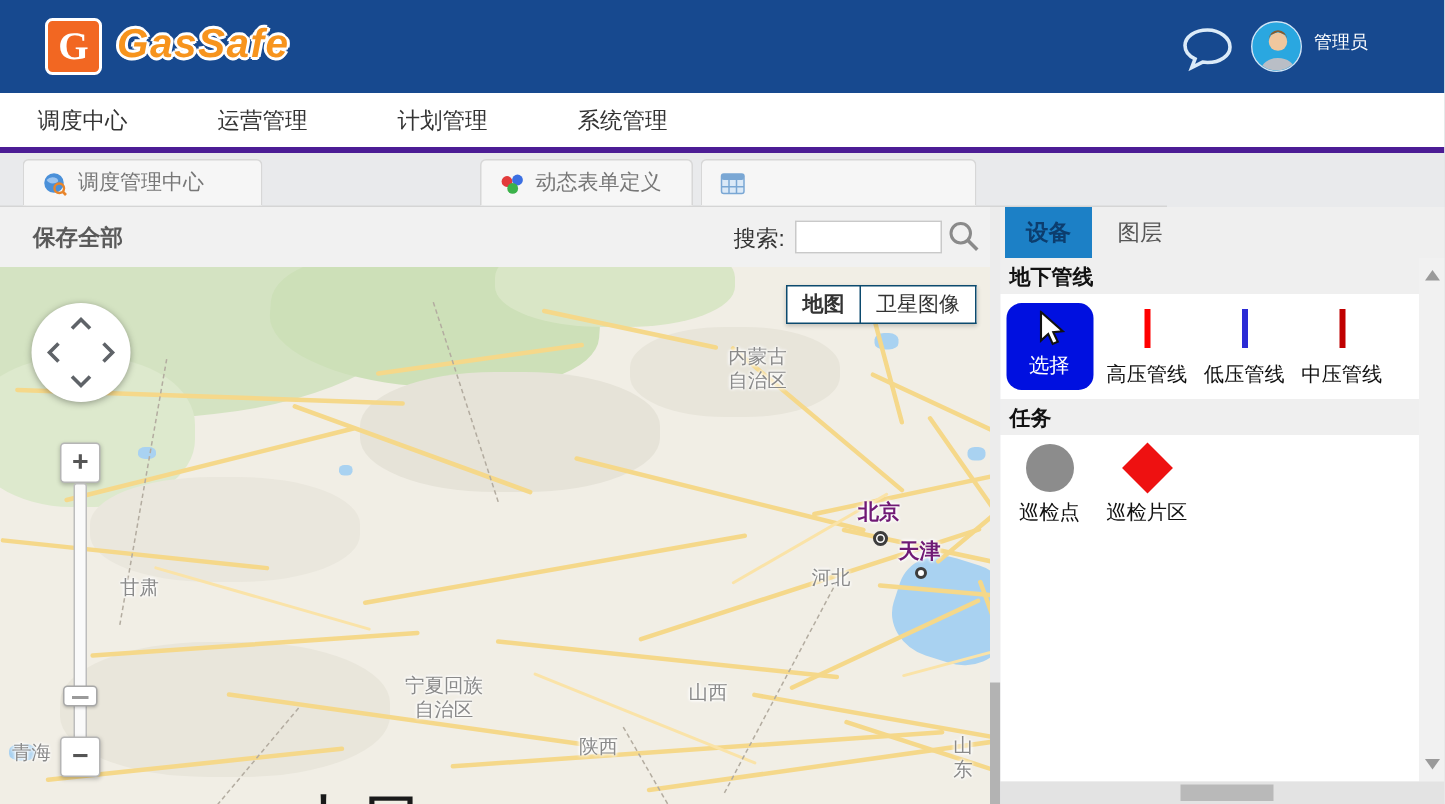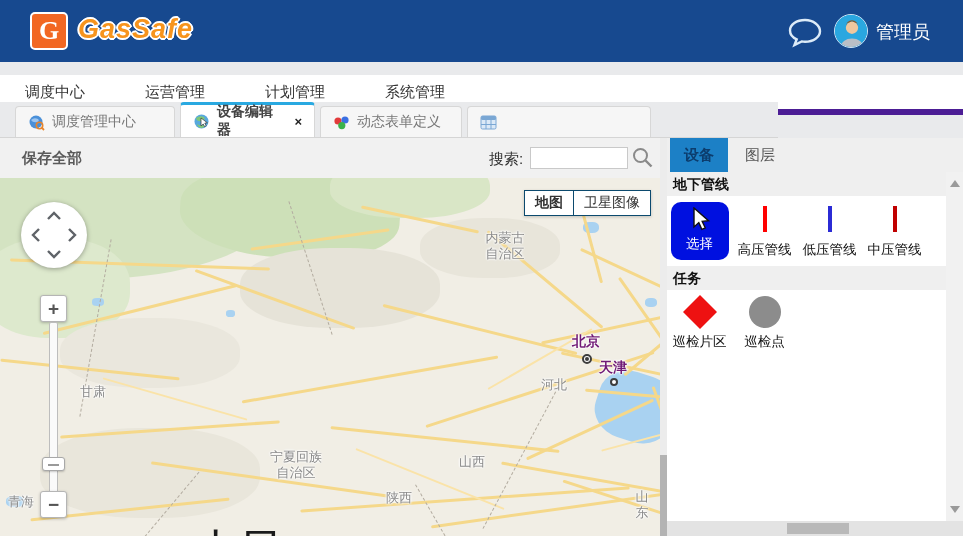--- a/index.html
+++ b/index.html
@@ -7,24 +7,24 @@
   #app{position:relative;width:963px;height:536px;overflow:hidden;background:#e9eaec;}
 
   
   .hdr{position:absolute;left:0;top:0;width:963px;height:62px;background:#17498F;display:flex;align-items:center;}
   .logo-badge{position:absolute;left:30px;top:12px;width:38px;height:38px;background:#F26722;border:2px solid #fff;border-radius:5px;
     color:#fff;font-weight:bold;font-size:26px;font-family:"Liberation Serif","DejaVu Serif",serif;display:flex;align-items:center;justify-content:center;}
   .logo-text{position:absolute;left:78px;top:14px;font-size:27px;font-weight:bold;font-style:italic;color:#F7941D;letter-spacing:1px;
     text-shadow:-2px 0 0 #fff,2px 0 0 #fff,0 -2px 0 #fff,0 2px 0 #fff,-1px -1px 0 #fff,1px 1px 0 #fff,-1px 1px 0 #fff,1px -1px 0 #fff;}
   .chat{position:absolute;left:787px;top:17px;width:36px;height:32px;}
   .avatar{position:absolute;left:834px;top:14px;width:34px;height:34px;border-radius:50%;overflow:hidden;background:#2AA7E0;border:1px solid #cfe3f5;}
-  .uname{position:absolute;left:876px;top:20px;color:#fff;font-size:18px;}
-
-  
-  .nav{position:absolute;left:0;top:62px;width:963px;height:40px;background:#fff;border-bottom:6px solid #4c1d95;display:flex;align-items:center;margin-top:13px;}
+  .uname{position:absolute;left:876px;top:20px;color:#fff;font-size:12px;}
+
+  
+  .nav{position:absolute;left:0;top:62px;width:963px;height:40px;background:#fff;border-bottom:4px solid #4c1d95;display:flex;align-items:center;}
   .nav-item{width:120px;padding-left:25px;font-size:15px;color:#333;cursor:pointer;}
 
   
   .tabbar{position:absolute;left:0;top:102px;width:778px;height:36px;background:#e9eaec;border-bottom:1px solid #d5d5d5;}
   .tab{position:absolute;bottom:0;height:31px;background:#f6f6f6;border:1px solid #d7d7d7;border-bottom:none;border-radius:4px 4px 0 0;
     display:flex;align-items:center;gap:7px;padding:0 12px;font-size:14px;color:#777;cursor:pointer;}
   .tab.active{height:35px;background:#fff;border-top:3px solid #29A9E1;color:#444;font-weight:bold;}
   .tab .tico{width:17px;height:17px;flex:0 0 auto;}
   .tab .x{font-weight:bold;color:#222;font-size:13px;margin-left:2px;cursor:pointer;}
 
@@ -123,30 +123,20 @@
 
   <div class="tabbar">
     <div class="tab" style="left:15px;width:160px;">
       <svg class="tico" viewBox="0 0 17 17">
           <circle cx="8" cy="8" r="6.5" fill="#4a90d9"></circle>
           <path d="M3 6 q3 -3 7 -1 q2 2 -1 3 q-4 1 -6 -2z" fill="#9cc4ef"></path>
           <circle cx="11.5" cy="11.5" r="3.2" fill="none" stroke="#e8852b" stroke-width="1.6"></circle>
           <line x1="13.7" y1="13.7" x2="16" y2="16" stroke="#e8852b" stroke-width="1.8"></line>
         </svg>
       <span>调度管理中心</span>
-    </div>
-    <div class="tab active" style="left:180px;width:135px;">
-      <svg class="tico" viewBox="0 0 17 17">
-          <circle cx="8.5" cy="8.5" r="7" fill="#58a8dd"></circle>
-          <path d="M3 5 q4 -3 8 -1 q2 3 -2 4 q-5 1 -6 -3z" fill="#7fc77a"></path>
-          <path d="M4 11 q3 2 7 1 q1 2 -2 3 q-4 0 -5 -4z" fill="#7fc77a"></path>
-          <path d="M8 5 l0 8 l2.2 -2 l1.4 2.6 l1.6 -.9 l-1.4 -2.6 l2.6 -.3 Z" fill="#fff" stroke="#333" stroke-width=".7"></path>
-        </svg>
-      <span>设备编辑器</span>
-      <span class="x">×</span>
     </div>
     <div class="tab" style="left:320px;width:142px;">
       <svg class="tico" viewBox="0 0 17 17">
           <circle cx="5" cy="7" r="3.6" fill="#e23b3b"></circle>
           <circle cx="12" cy="6" r="3.6" fill="#3b6fe2"></circle>
           <circle cx="8.8" cy="11.6" r="3.6" fill="#3bb24a"></circle>
         </svg>
       <span>动态表单定义</span>
     </div>
     <div class="tab" style="left:467px;width:184px;">
@@ -311,26 +301,26 @@
       <div class="pitem">
         <div class="lswatch" style="background:#C00000;"></div>
         <span class="lab">中压管线</span>
       </div>
     </div>
 
     <div class="sechdr" style="top:128px;">任务</div>
 
     <div class="secrow" style="top:152px;height:100px;">
       <div class="pitem">
+        <div class="circ" style="background:#8C8C8C;"></div>
+        <span class="lab">巡检点</span>
+      </div>
+      <div class="pitem">
         <div class="diam" style="background:#EE1111;"></div>
         <span class="lab">巡检片区</span>
-      </div>
-      <div class="pitem">
-        <div class="circ" style="background:#8C8C8C;"></div>
-        <span class="lab">巡检点</span>
       </div>
     </div>
 
     <div class="whitefill"></div>
 
     <div class="vsb">
       <div class="tri-up"></div>
       <div class="tri-dn"></div>
     </div>
     <div class="hsb">

